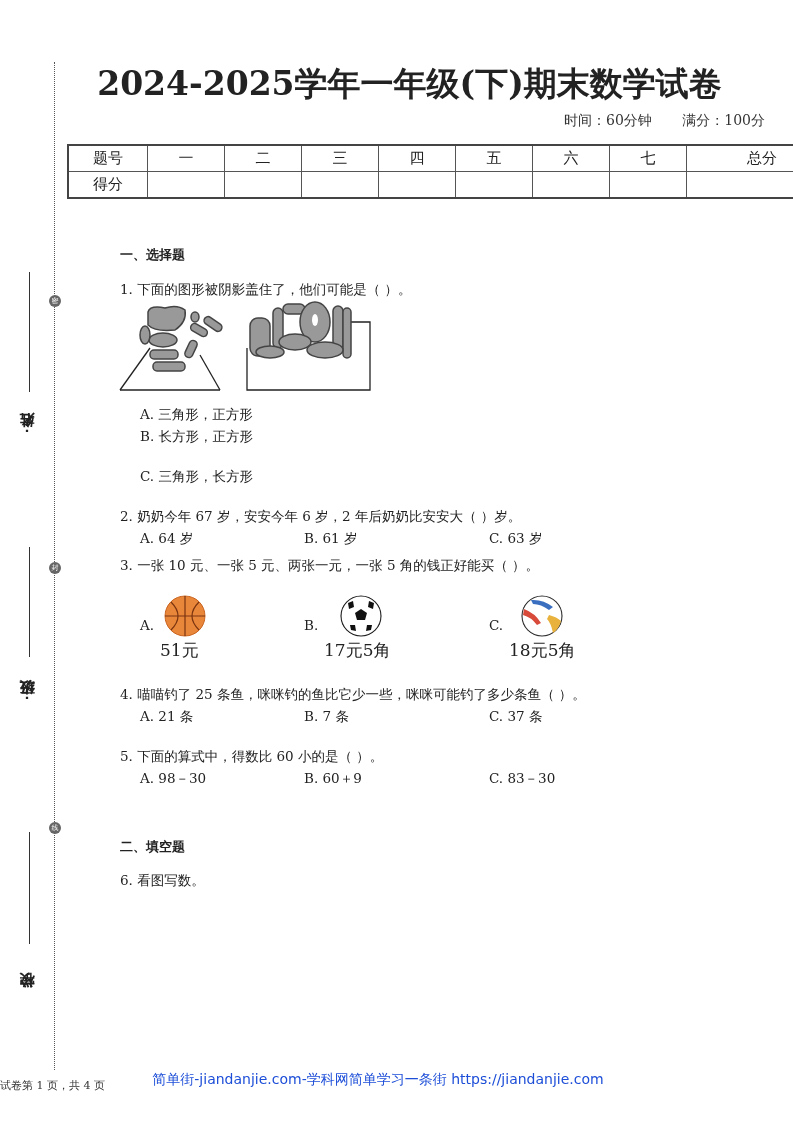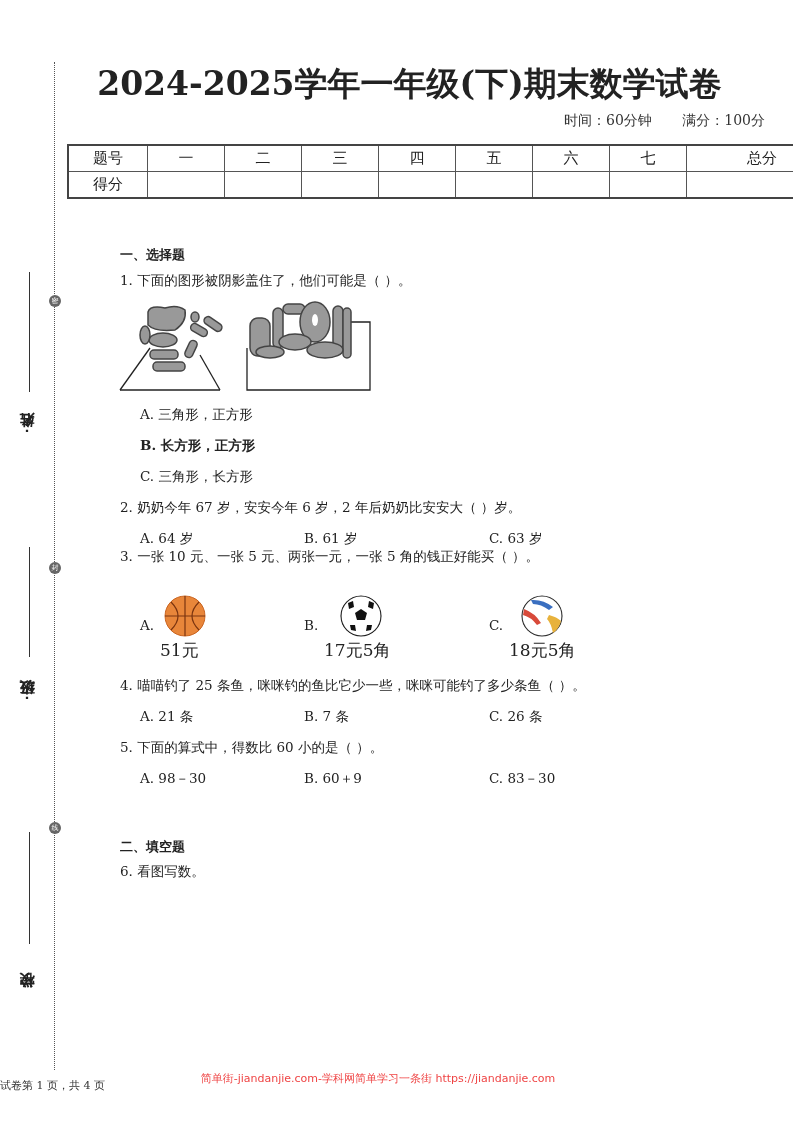--- a/index.html
+++ b/index.html
@@ -7,28 +7,28 @@
   .margin-line { position:absolute; left:54px; top:62px; height:1008px; border-left:1px dotted #555; }
   .seal { position:absolute; width:12px; height:12px; border-radius:50%; background:#666; color:#fff; font-size:7px; line-height:12px; text-align:center; left:49px; }
   .side-label { position:absolute; left:18px; width:22px; font-family:"DejaVu Sans", sans-serif; font-size:15px; font-weight:bold; writing-mode:vertical-rl; transform:rotate(180deg); }
   .side-rule { position:absolute; left:29px; border-left:1px solid #333; }
   .title { position:absolute; left:0; top:62px; width:793px; padding-left:26px; box-sizing:border-box; text-align:center; font-size:33px; font-weight:bold; font-family:"DejaVu Serif", serif; letter-spacing:0px; }
   .meta { position:absolute; top:112px; right:28px; font-size:14px; color:#333; }
   .meta span { margin-left:26px; }
   table.score { position:absolute; left:67px; top:144px; width:772px; border-collapse:collapse; border:2px solid #444; font-family:Liberation Mono, monospace; }
   table.score td { border:1px solid #555; height:25px; text-align:center; font-size:15px; padding:0; }
   .section { position:absolute; left:120px; font-family:"DejaVu Sans", sans-serif; font-weight:bold; font-size:13px;text-align:right; }
-  .q { position:absolute; left:120px; font-size:13.5px; }
+  .q { position:absolute; left:120px; font-size:13.5px;margin-top:9px; }
   .opt { position:absolute; font-size:13.5px; }
   .figure { position:absolute; left:115px; top:300px; }
   .ball-opt { position:absolute; top:595px; width:160px; height:70px; }
   .ball-letter { position:absolute; left:0; top:22px; font-size:13.5px; }
   .ball { position:absolute; left:24px; top:0; width:42px; height:42px; border-radius:50%; }
   .ball-price { position:absolute; left:20px; top:44px; font-size:17px; white-space:nowrap; }
-  .footer { position:absolute; top:1071px; left:0; width:756px; text-align:center; font-family:"DejaVu Sans", sans-serif; font-size:11px; color:#ef4444; }
+  .footer { position:absolute; top:1071px; left:0; width:756px; text-align:center; font-family:"DejaVu Sans", sans-serif; font-size:14px; color:#1d4ed8; }
   .footer-page { position:absolute; top:1078px; left:0; width:729px; text-align:left; font-size:11px; color:#333; }
 </style>
 </head>
 <body>
 
 <div class="margin-line"></div>
 <div class="seal" style="top:295px;">密</div>
 <div class="seal" style="top:562px;">封</div>
 <div class="seal" style="top:822px;">线</div>
 
@@ -103,21 +103,21 @@
       <rect x="228" y="8" width="8" height="50" rx="4"></rect>
       <ellipse cx="180" cy="42" rx="16" ry="8"></ellipse>
       <ellipse cx="210" cy="50" rx="18" ry="8"></ellipse>
       <ellipse cx="155" cy="52" rx="14" ry="6"></ellipse>
     </g>
     <ellipse cx="200" cy="20" rx="3" ry="6" fill="#fff"></ellipse>
   </g>
 </svg>
 
 <div class="opt" style="left:140px;top:406px;">A. 三角形，正方形</div>
-<div class="opt" style="left:140px;top:437px;font-weight:bold;">B. 长方形，正方形</div>
+<div class="opt" style="left:140px;top:428px;">B. 长方形，正方形</div>
 <div class="opt" style="left:140px;top:468px;">C. 三角形，长方形</div>
 
 <div class="q" style="top:499px;">2. 奶奶今年 67 岁，安安今年 6 岁，2 年后奶奶比安安大（    ）岁。</div>
 <div class="opt" style="left:140px;top:530px;">A. 64 岁</div>
 <div class="opt" style="left:304px;top:530px;">B. 61 岁</div>
 <div class="opt" style="left:489px;top:530px;">C. 63 岁</div>
 
 <div class="q" style="top:548px;">3. 一张 10 元、一张 5 元、两张一元，一张 5 角的钱正好能买（    ）。</div>
 
 <div class="ball-opt" style="left:140px;">
@@ -147,21 +147,21 @@
     <path d="M3 14 Q14 18 20 28 L16 30 Q10 22 2 20 Z" fill="#d84a3a"></path>
     <path d="M10 5 Q22 4 32 12 L28 15 Q20 9 12 9 Z" fill="#3a6fc0"></path>
     <path d="M28 20 Q36 22 40 26 Q38 34 32 38 Q30 28 26 24 Z" fill="#e8b23c"></path>
   </svg>
   <span class="ball-price">18元5角</span>
 </div>
 
 <div class="q" style="top:677px;">4. 喵喵钓了 25 条鱼，咪咪钓的鱼比它少一些，咪咪可能钓了多少条鱼（    ）。</div>
 <div class="opt" style="left:140px;top:708px;">A. 21 条</div>
 <div class="opt" style="left:304px;top:708px;">B. 7 条</div>
-<div class="opt" style="left:489px;top:708px;">C. 26 条</div>
+<div class="opt" style="left:489px;top:708px;">C. 37 条</div>
 
 <div class="q" style="top:739px;">5. 下面的算式中，得数比 60 小的是（    ）。</div>
 <div class="opt" style="left:140px;top:770px;">A. 98－30</div>
 <div class="opt" style="left:304px;top:770px;">B. 60＋9</div>
 <div class="opt" style="left:489px;top:770px;">C. 83－30</div>
 
 <div class="section" style="top:838px;">二、填空题</div>
 <div class="q" style="top:863px;">6. 看图写数。</div>
 
 <div class="footer-page">试卷第 1 页，共 4 页</div>

